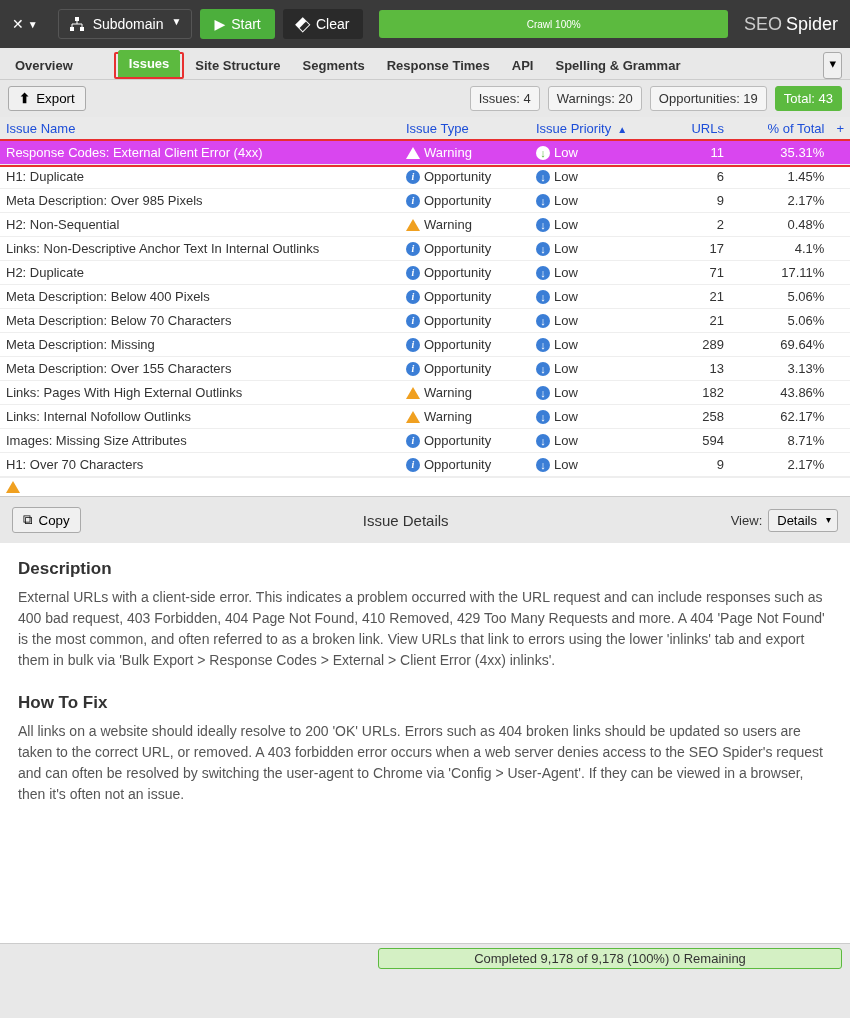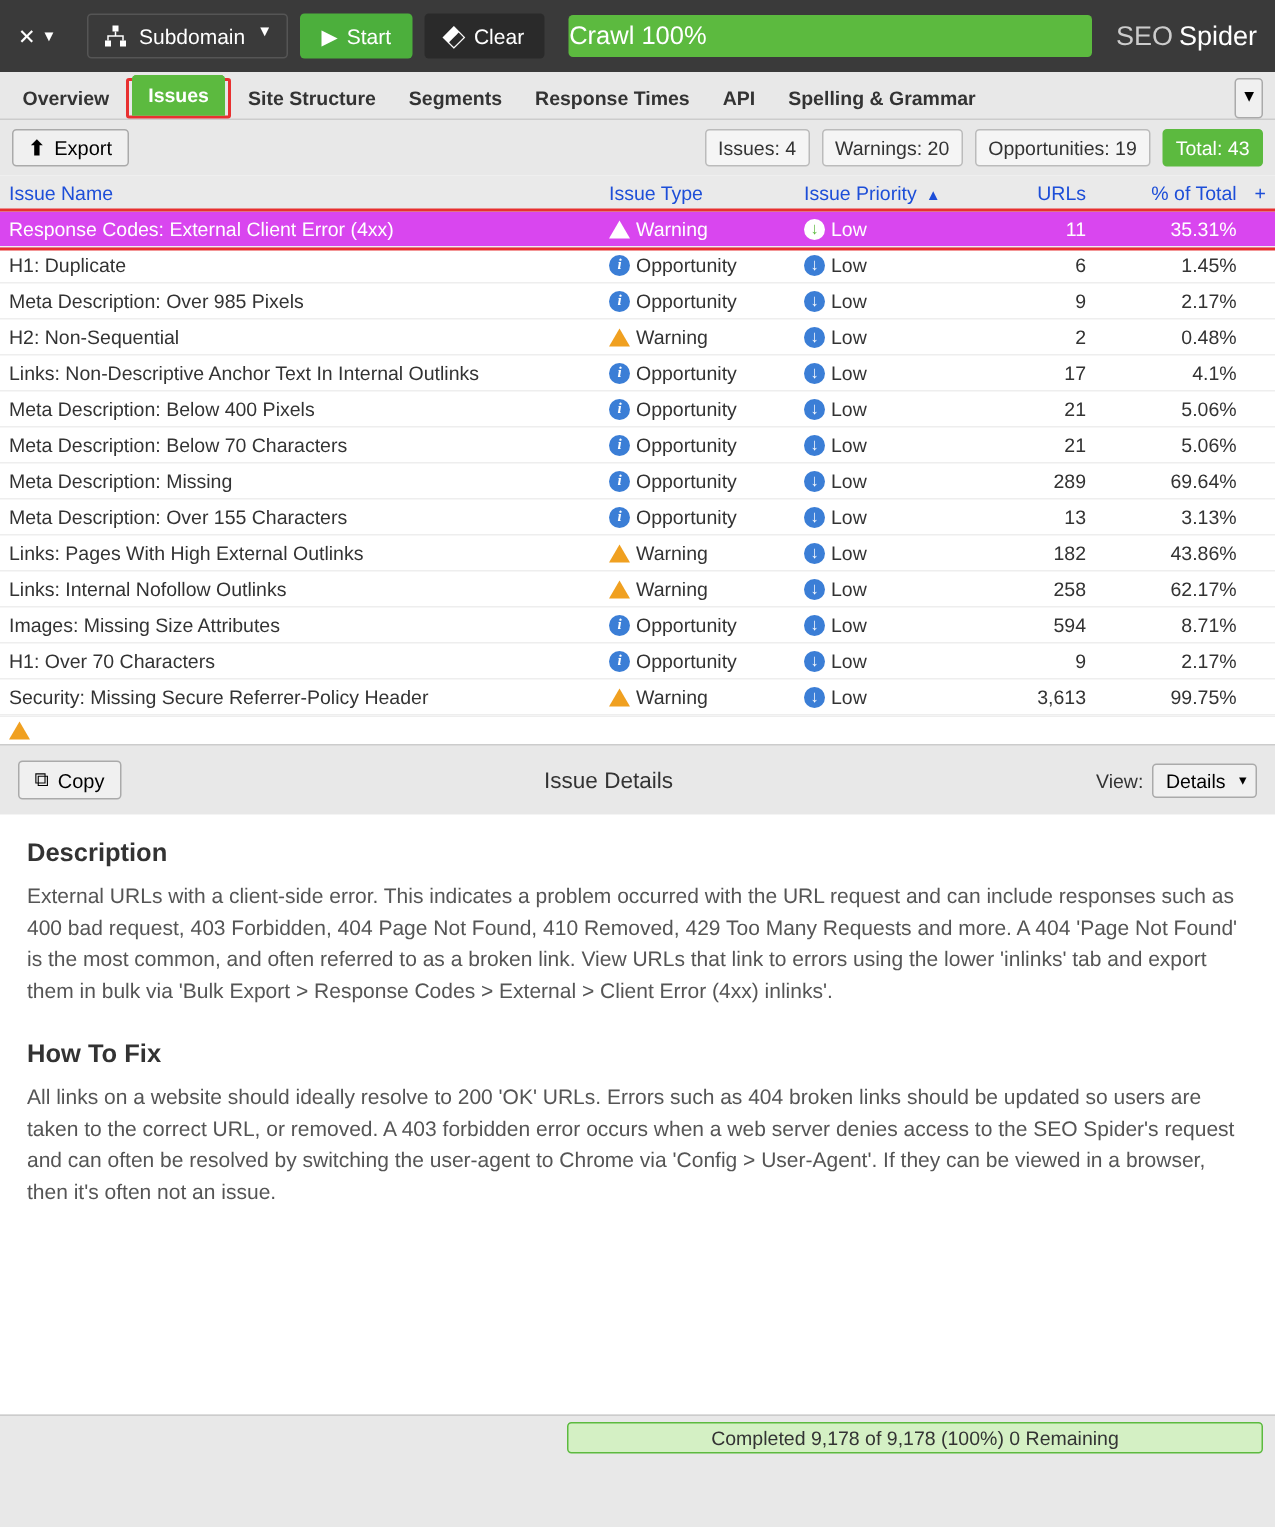--- a/index.html
+++ b/index.html
@@ -4,28 +4,28 @@
 <style>
 * { box-sizing: border-box; margin: 0; padding: 0; }
 body { font-family: Arial, sans-serif; font-size: 13px; width: 850px; height: 1018px; background: #e8e8e8; overflow: hidden; }
 .toolbar { background: #3a3a3a; height: 48px; display: flex; align-items: center; padding: 0 12px; gap: 8px; }
 .toolbar-left { display: flex; align-items: center; gap: 4px; padding-right: 12px; }
 .tb-icon { color: #fff; font-size: 14px; cursor: pointer; }
 .subdomain-select { background: #3a3a3a; border: 1px solid #555; border-radius: 3px; padding: 6px 10px; color: #fff; display: flex; align-items: flex-start; gap: 8px; font-size: 14px; cursor: pointer; }
 .btn { border: none; border-radius: 3px; padding: 7px 14px; font-size: 14px; display: flex; align-items: center; gap: 6px; cursor: pointer; }
 .btn-green { background: #4caf3c; color: #fff; }
 .btn-dark { background: #2a2a2a; color: #fff; }
-.crawl-bar { flex: 1; background: #5cba3f; border-radius: 3px; height: 28px; display: flex; align-items: center; color: #fff; font-size: 17px; margin: 0 8px; }
+.crawl-bar { flex: 1; background: #5cba3f; border-radius: 3px; height: 28px; display: flex; align-items: center; justify-content: center; color: #fff; font-size: 10px; margin: 0 8px; }
 .app-title { color: #fff; font-size: 18px; display: flex; gap: 4px; }
 .app-title .seo { color: #ccc; font-weight: 300; text-align: right; }
 .app-title .spider { font-weight: 400; }
 .tabs { display: flex; padding: 4px 4px 0; background: #e8e8e8; border-bottom: 1px solid #ccc; }
 .tab { padding: 5px 10px; font-size: 13px; color: #333; font-weight: bold; cursor: pointer; border: 1px solid transparent; border-radius: 3px 3px 0 0; }
 .tab.active { background: #5cba3f; color: #fff; border: 1px solid #5cba3f; }
-.tab-highlight-box { border: 2px solid #e83030; padding: 2px; border-radius: 2px; }
+.tab-highlight-box { border: 2px solid #e83030; padding: 2px; border-radius: 2px; margin-left: 30px; }
 .tabs-spacer { flex: 1; }
 .tabs-end { padding: 3px 5px; border: 1px solid #aaa; background: #f0f0f0; border-radius: 3px; cursor: pointer; margin-right: 4px; }
 .summary-bar { display: flex; align-items: center; padding: 6px 8px; gap: 8px; background: #e8e8e8; }
 .export-btn { border: 1px solid #aaa; background: #f0f0f0; padding: 4px 10px; border-radius: 3px; display: flex; gap: 6px; align-items: center; cursor: pointer; }
 .summary-spacer { flex: 1; }
 .summary-chip { border: 1px solid #bbb; background: #f5f5f5; padding: 4px 8px; border-radius: 3px; font-size: 13px; color: #333; }
 .summary-chip.total { background: #5cba3f; color: #fff; border-color: #5cba3f; }
 .table-wrap { background: #fff; }
 .table { width: 100%; border-collapse: collapse; }
 .table th { text-align: left; padding: 4px 6px; border-bottom: 1px solid #ccc; background: #eaeaea; font-weight: normal; font-size: 13px; color: #1d4ed8; white-space: nowrap; cursor: pointer; }
@@ -217,20 +217,38 @@
             <span class="prio-cell">
               <span class="ico ico-down"></span>
               <span>Low</span>
             </span>
           </td>
           <td class="num">17</td>
           <td class="num">4.1%</td>
           <td></td>
         </tr>
         <tr>
+          <td>H2: Duplicate</td>
+          <td>
+            <span class="type-cell">
+              <span class="ico ico-info"></span>
+              <span>Opportunity</span>
+            </span>
+          </td>
+          <td>
+            <span class="prio-cell">
+              <span class="ico ico-down"></span>
+              <span>Low</span>
+            </span>
+          </td>
+          <td class="num">71</td>
+          <td class="num">17.11%</td>
+          <td></td>
+        </tr>
+        <tr>
           <td>Meta Description: Below 400 Pixels</td>
           <td>
             <span class="type-cell">
               <span class="ico ico-info"></span>
               <span>Opportunity</span>
             </span>
           </td>
           <td>
             <span class="prio-cell">
               <span class="ico ico-down"></span>
@@ -358,38 +376,20 @@
             </span>
           </td>
           <td>
             <span class="prio-cell">
               <span class="ico ico-down"></span>
               <span>Low</span>
             </span>
           </td>
           <td class="num">9</td>
           <td class="num">2.17%</td>
-          <td></td>
-        </tr>
-        <tr>
-          <td>Security: Missing Secure Referrer-Policy Header</td>
-          <td>
-            <span class="type-cell">
-              <span class="ico ico-warn"></span>
-              <span>Warning</span>
-            </span>
-          </td>
-          <td>
-            <span class="prio-cell">
-              <span class="ico ico-down"></span>
-              <span>Low</span>
-            </span>
-          </td>
-          <td class="num">3,613</td>
-          <td class="num">99.75%</td>
           <td></td>
         </tr>
       </tbody>
 </table>
 <div class="partial-row-cell">
   <span class="ico ico-warn"></span>
 </div>
 </div>
 
 <div class="details-bar">

